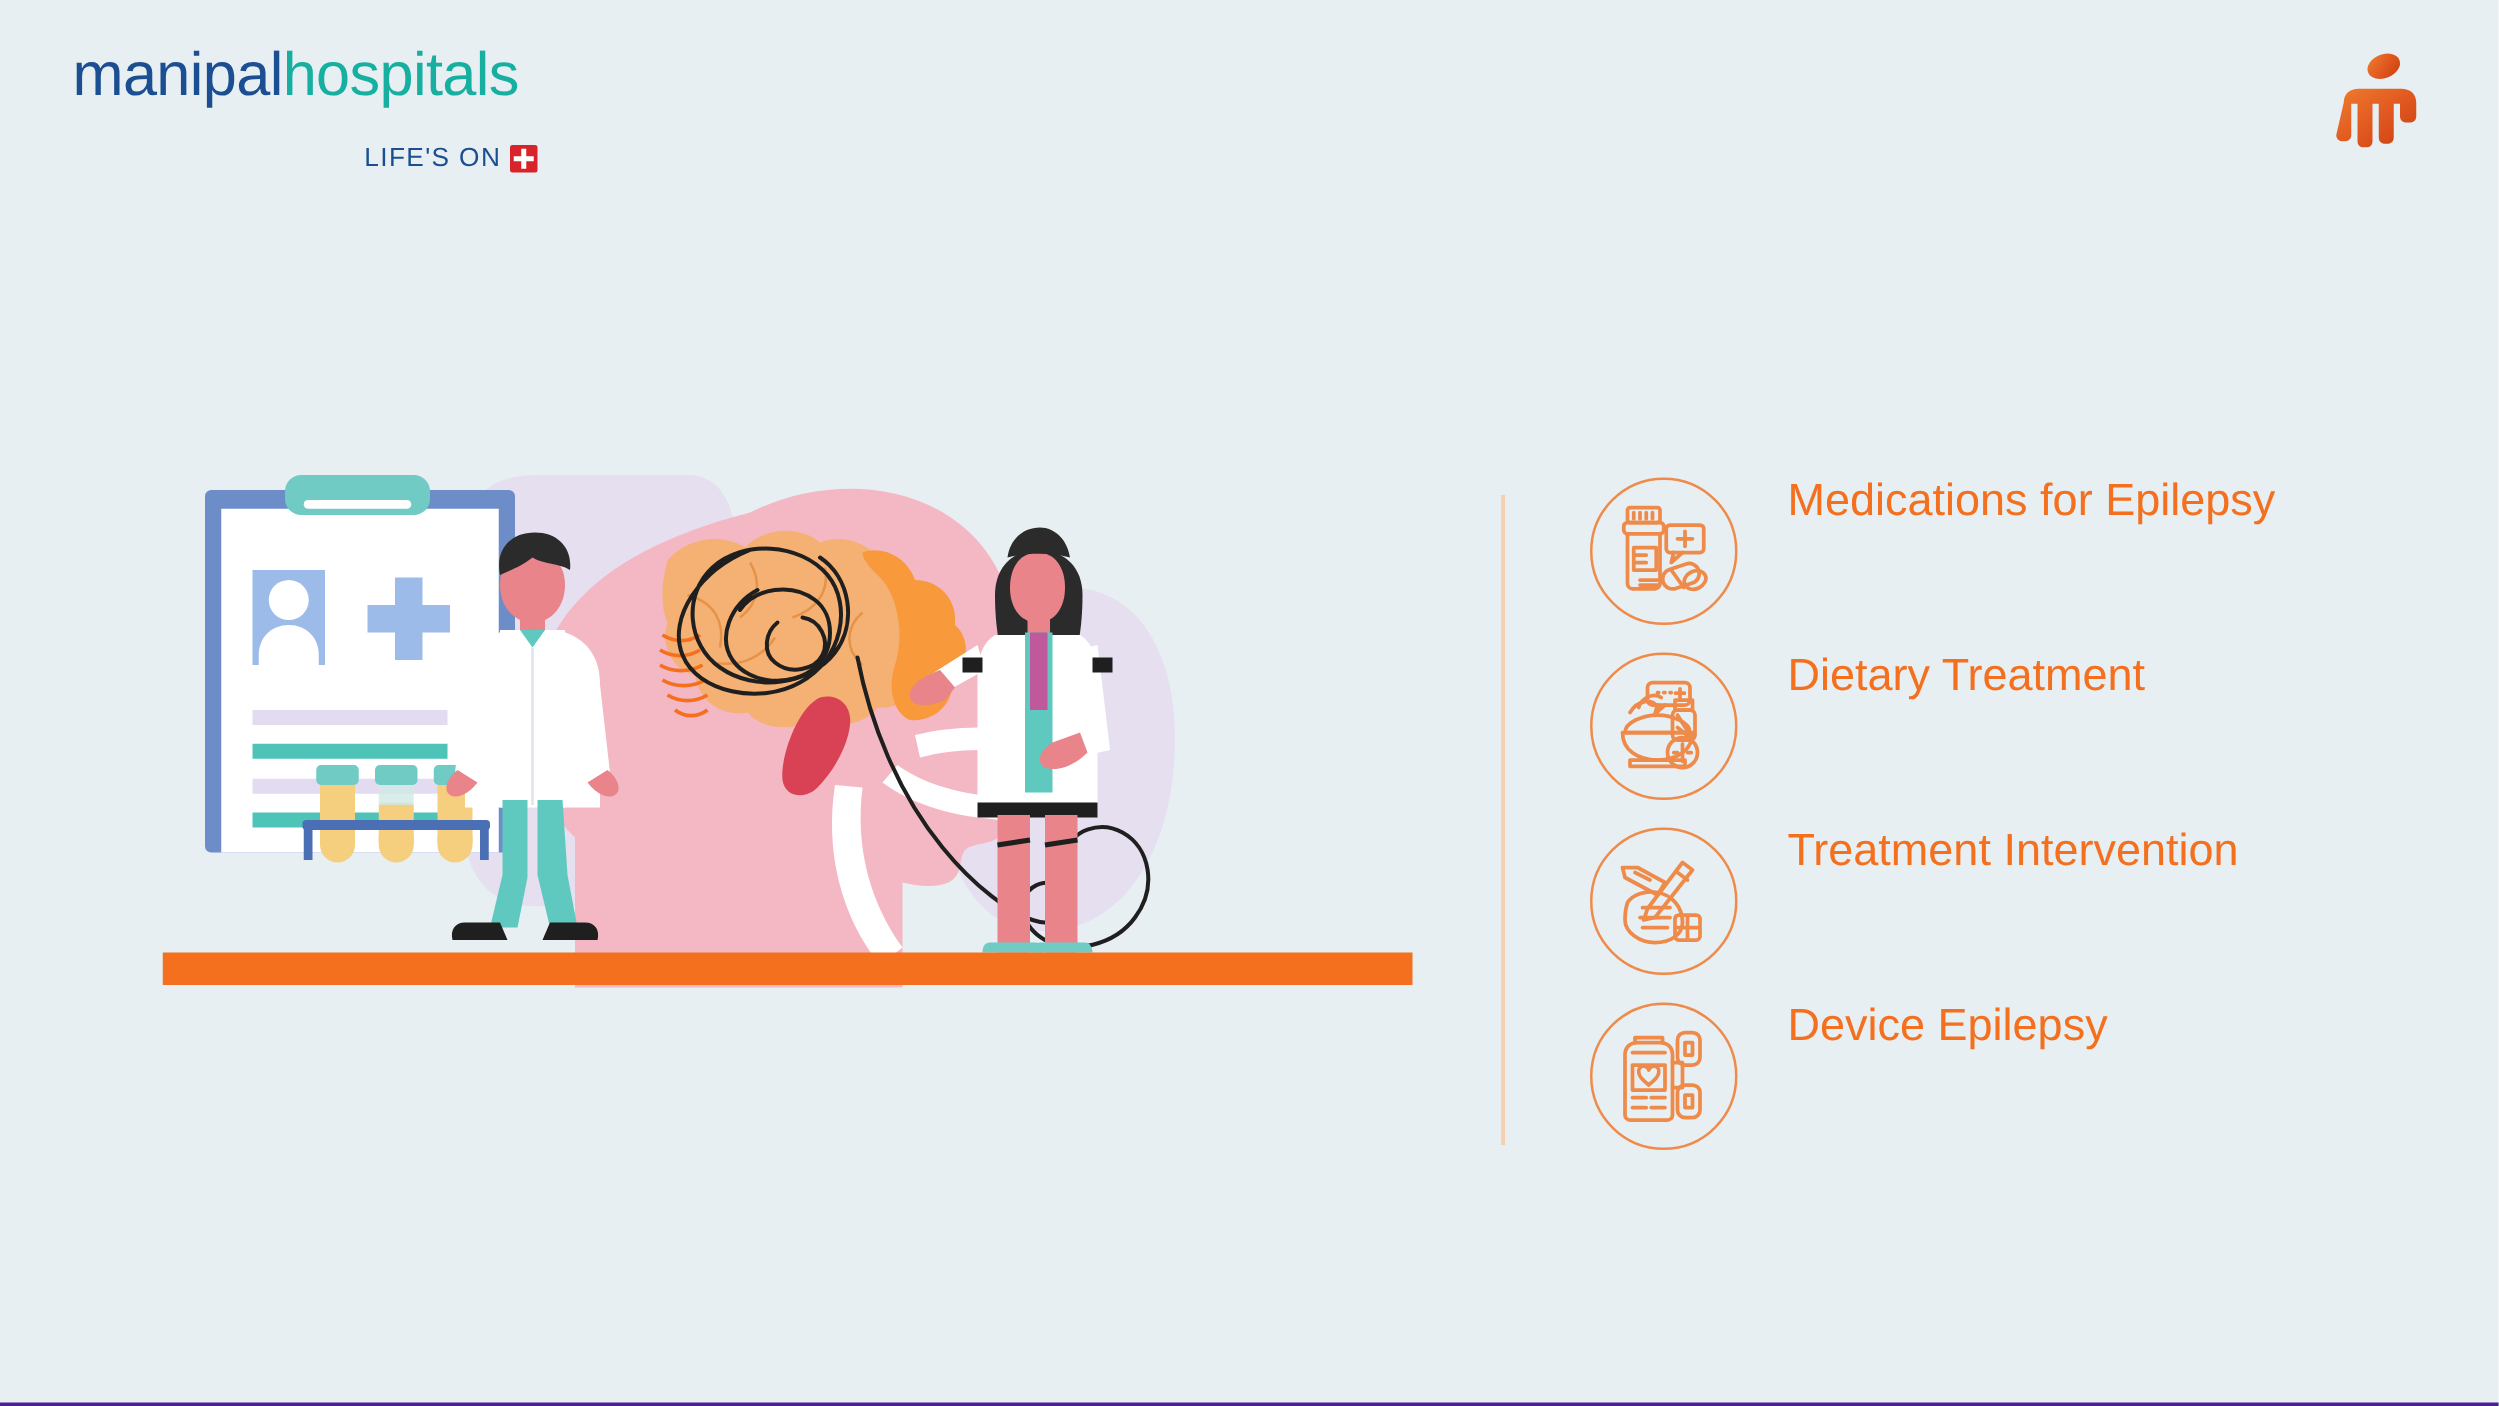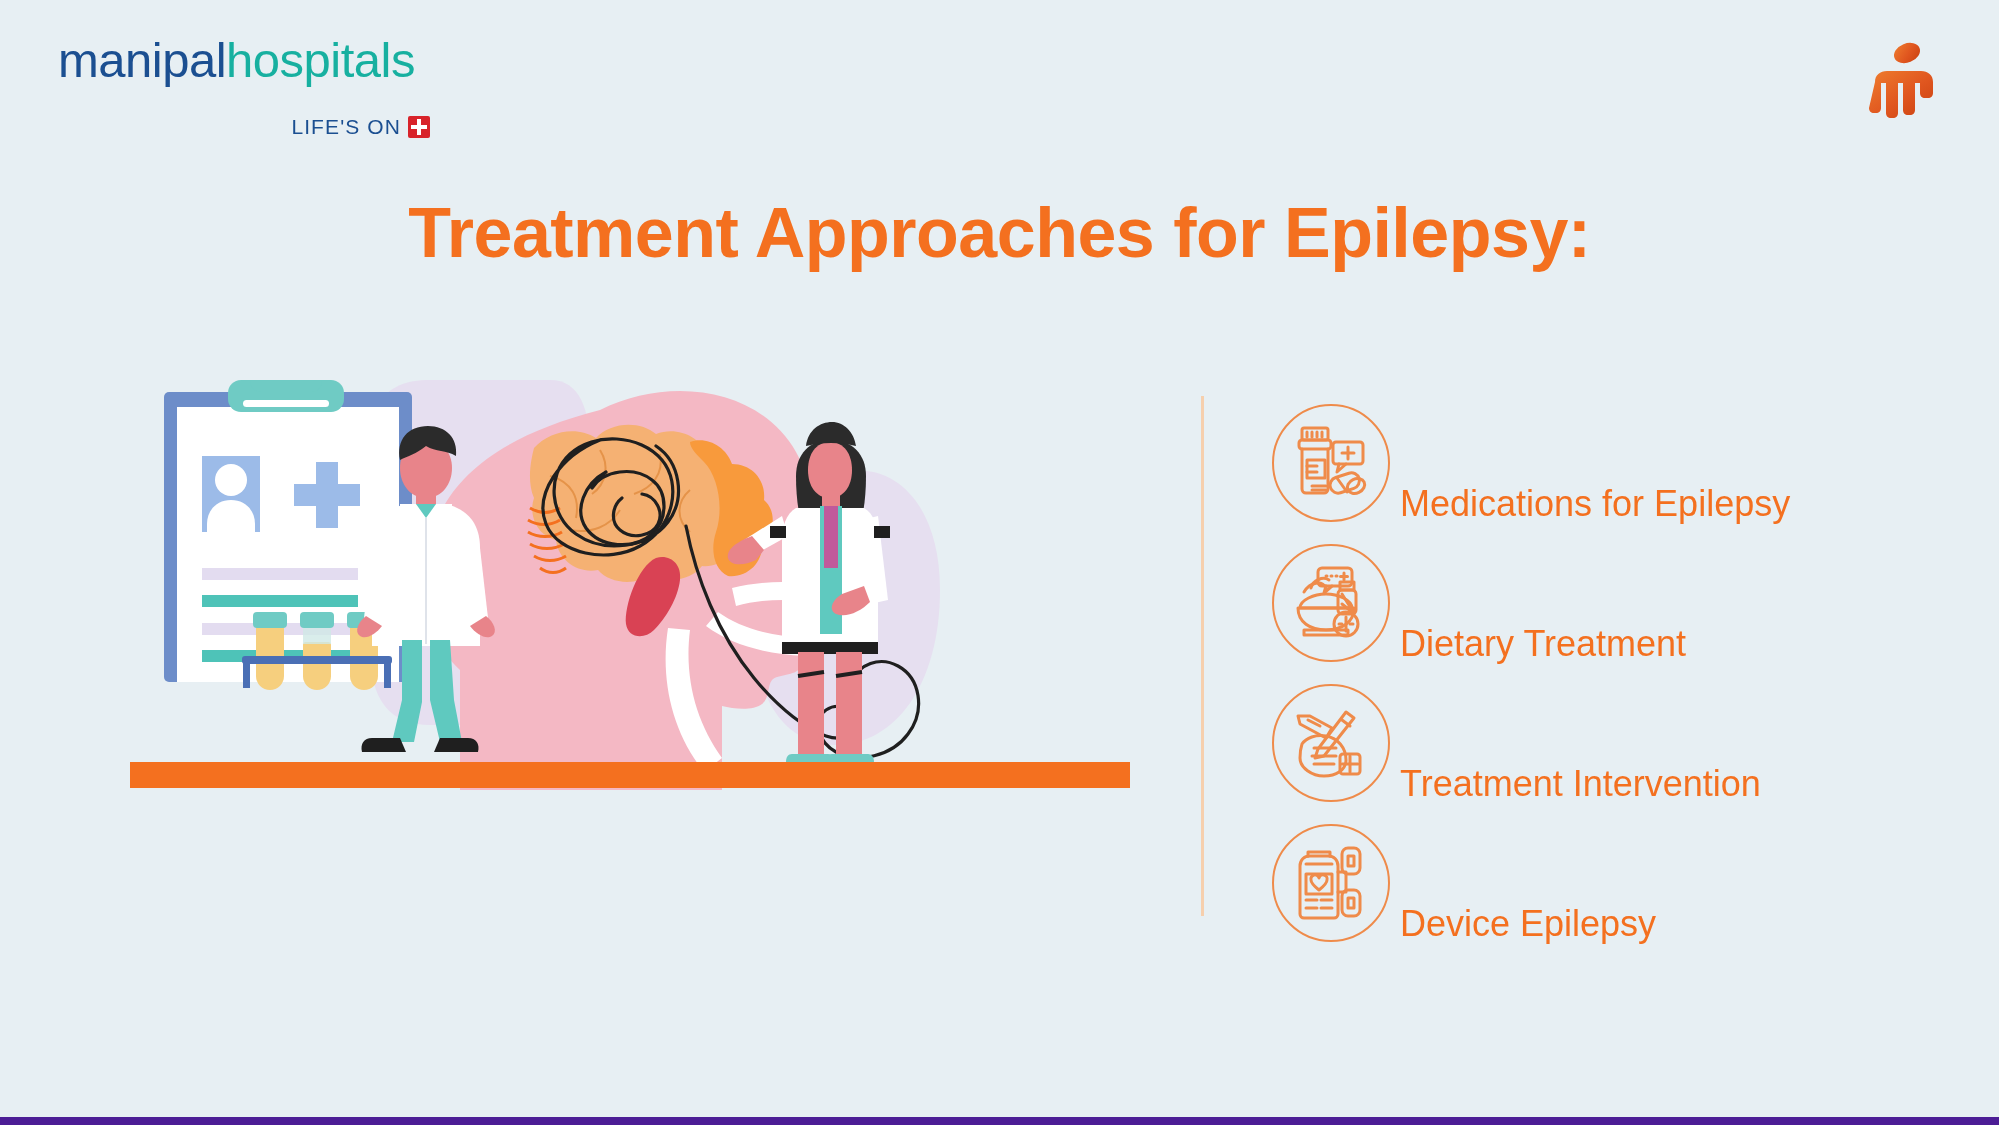--- a/index.html
+++ b/index.html
@@ -10,21 +10,21 @@
   }
   body {
     font-family: "Liberation Sans", sans-serif;
   }
   #slide {
     position: relative;
     width: 1999px;
     height: 1125px;
     background: #e7eff3;
     overflow: hidden;
-    border-bottom: 8px solid #4c1d95;
+    border-bottom: 3px solid #4c1d95;
     box-sizing: border-box;
   }
 
   
   #brand-logo {
     position: absolute;
     left: 58px;
     top: 36px;
     width: 420px;
     height: 95px;
@@ -115,23 +115,23 @@
 
   
   #treatment-list {
     position: absolute;
     left: 1272px;
     top: 382px;
     width: 700px;
   }
   .treatment-item {
     display: flex;
-    align-items: flex-end;
+    align-items: flex-start;
     height: 140px;
-    gap: 10px;
+    gap: 40px;
   }
   .treatment-icon-circle {
     flex: 0 0 auto;
     width: 118px;
     height: 118px;
     border: 2px solid #ef8b4a;
     border-radius: 50%;
     display: flex;
     align-items: center;
     justify-content: center;
@@ -163,21 +163,20 @@
       <linearGradient id="mgrad" x1="0" y1="0" x2="1" y2="1">
         <stop offset="0%" stop-color="#ef7d2e"></stop>
         <stop offset="55%" stop-color="#e0561f"></stop>
         <stop offset="100%" stop-color="#c8400f"></stop>
       </linearGradient>
     </defs>
     <ellipse cx="40" cy="15" rx="13.5" ry="9.5" transform="rotate(-22 40 15)" fill="url(#mgrad)"></ellipse>
     <path d="M8 44c0-7 5-11 12-11h34c7 0 12 4 12 11v11c0 3-2 5-5 5h-3c-3 0-5-2-5-5V45h-5v27c0 3-2 5-5 5h-2c-3 0-5-2-5-5V45h-5v30c0 3-2 5-5 5h-2c-3 0-5-2-5-5V45h-5v25c0 3-2 5-5 5h-2c-3 0-5-2-5-5z" fill="url(#mgrad)"></path>
   </svg>
 
-  <div id="page-title">Treatment Approaches for Epilepsy:</div>
 
   <svg id="illustration" viewBox="0 0 1020 520">
 
     <g>
       <path d="M300 0h120c30 0 40 30 40 70v200c0 50-20 75-60 75h-100c-40 0-60-25-60-75V70c0-40 10-70 60-70z" fill="#e6dff0"></path>
       <path d="M700 95c60 -20 110 25 110 115 0 95-45 155-105 155-55 0-85-55-85-140 0-75 25-115 80-130z" fill="#e6dff0"></path>
     </g>
 
     <g>
       <rect x="34" y="12" width="248" height="290" rx="5" fill="#6d8dc9"></rect>

